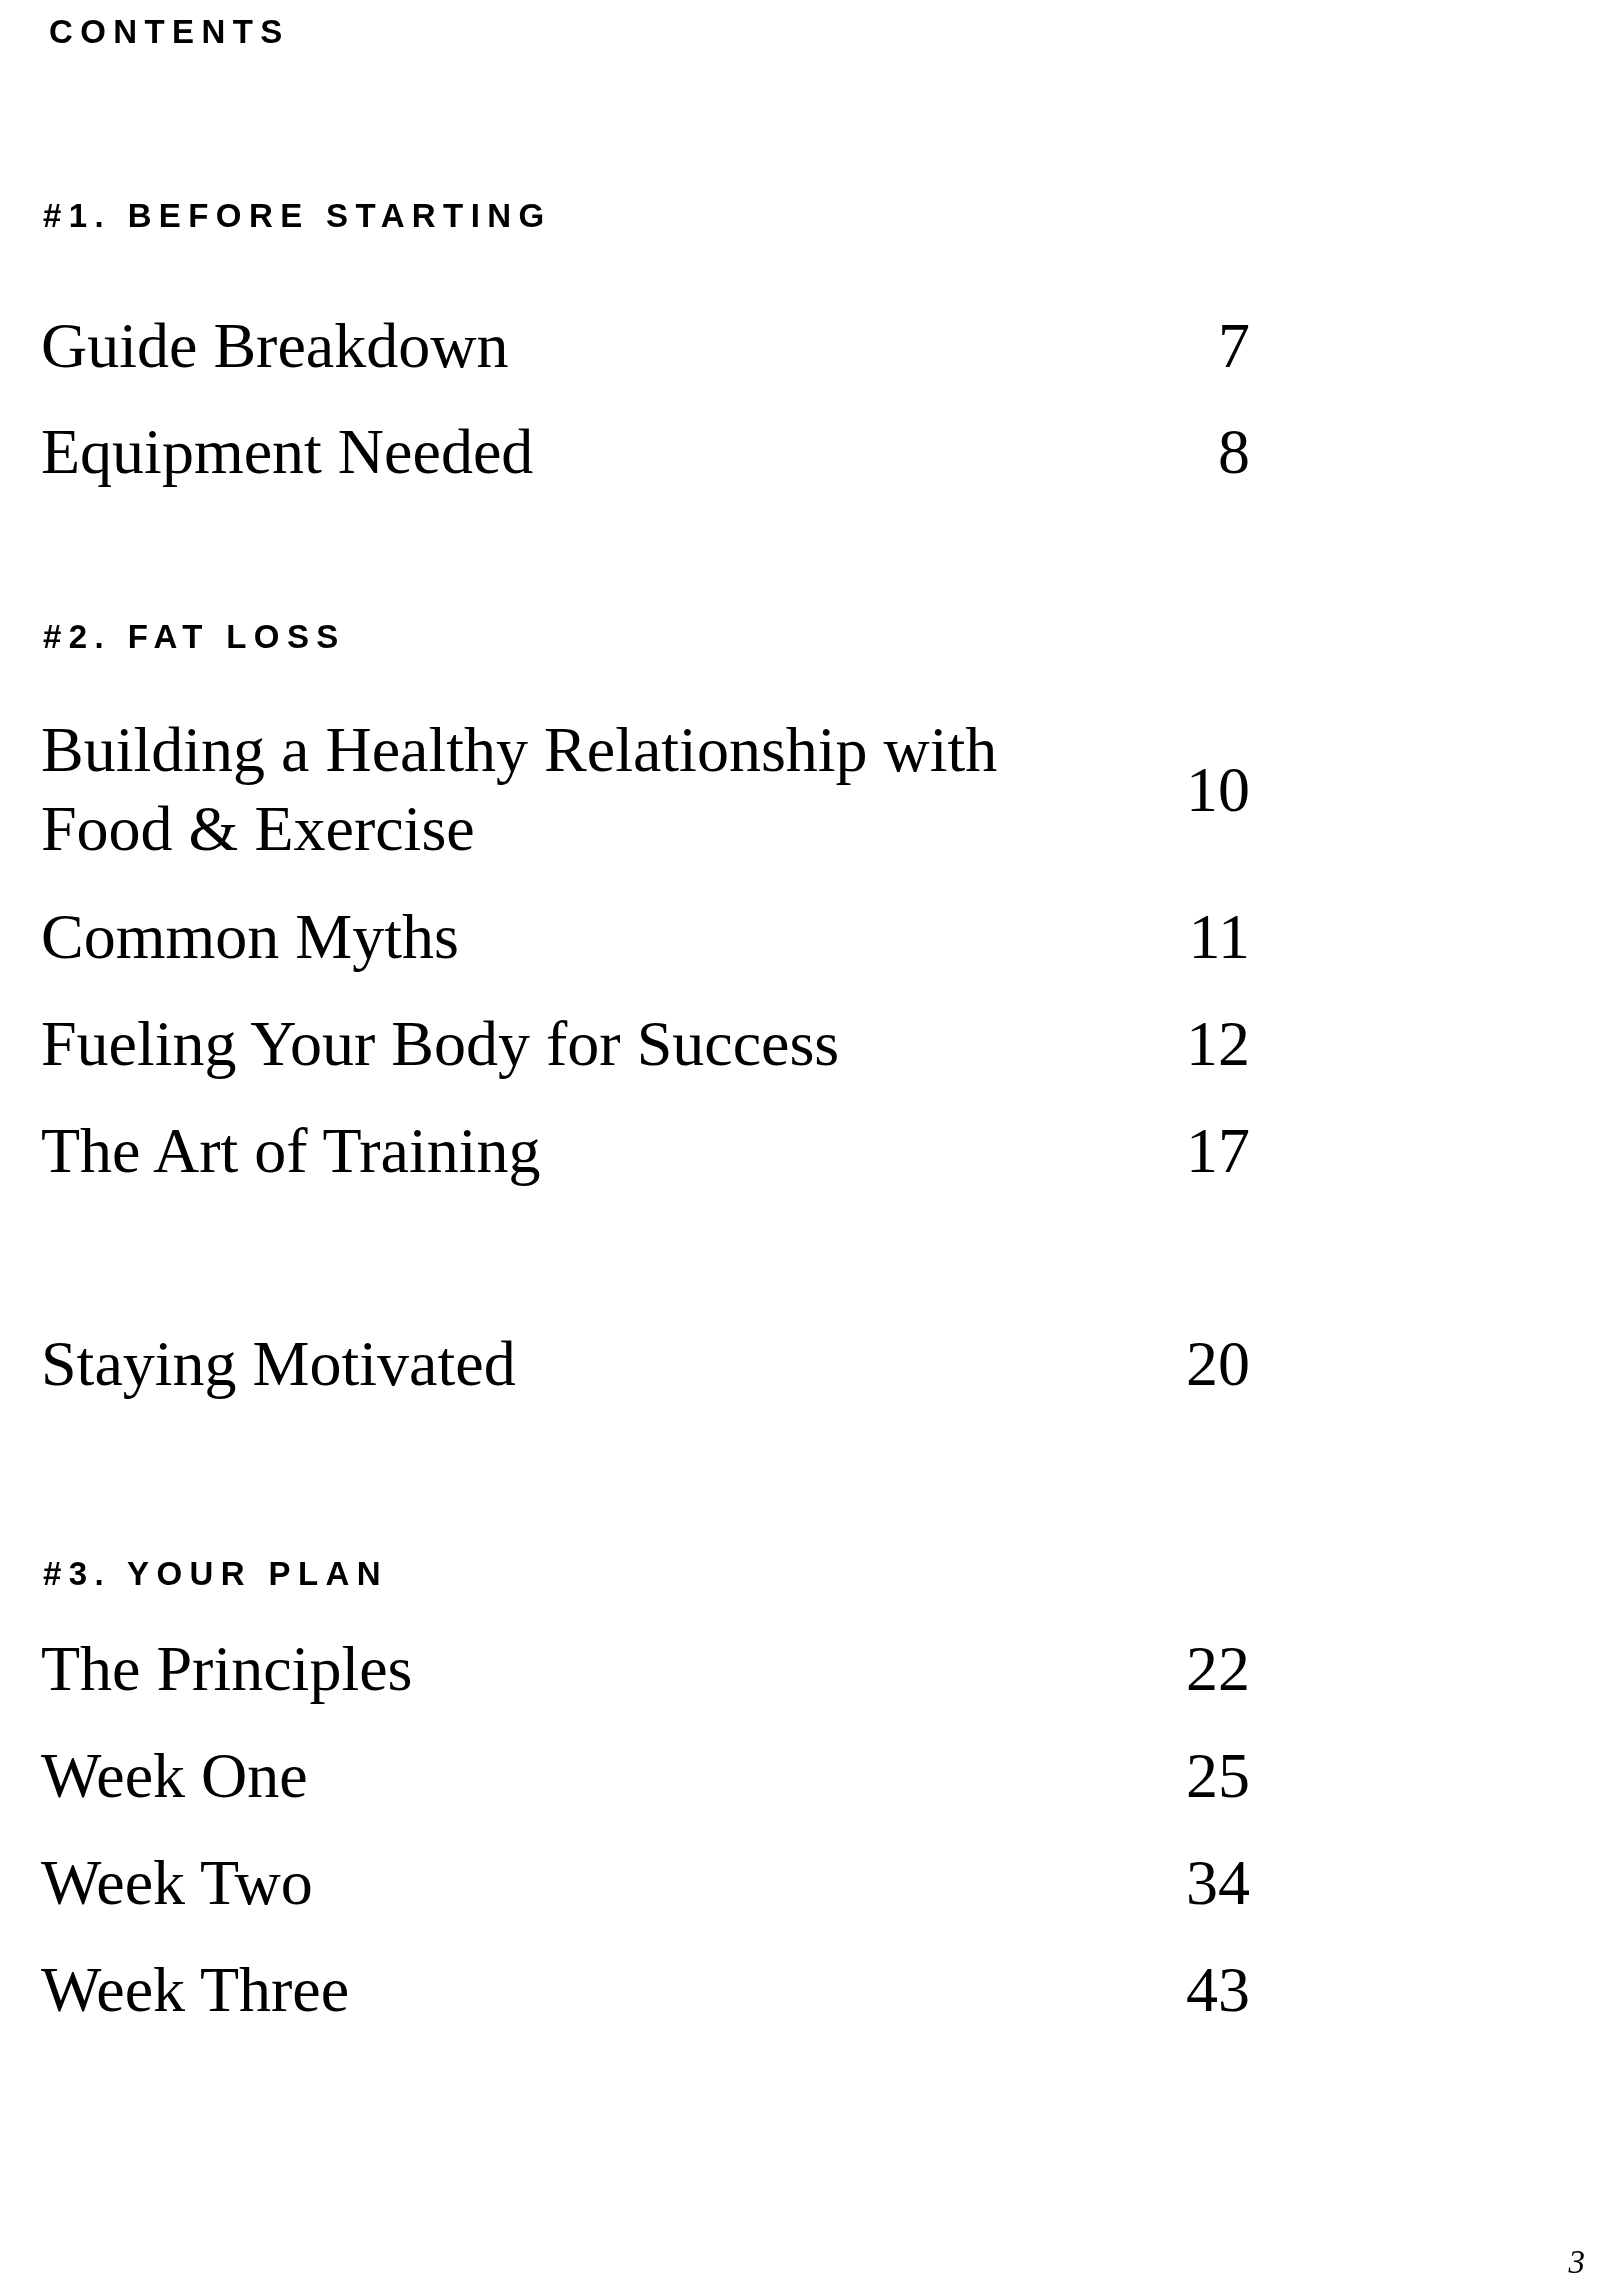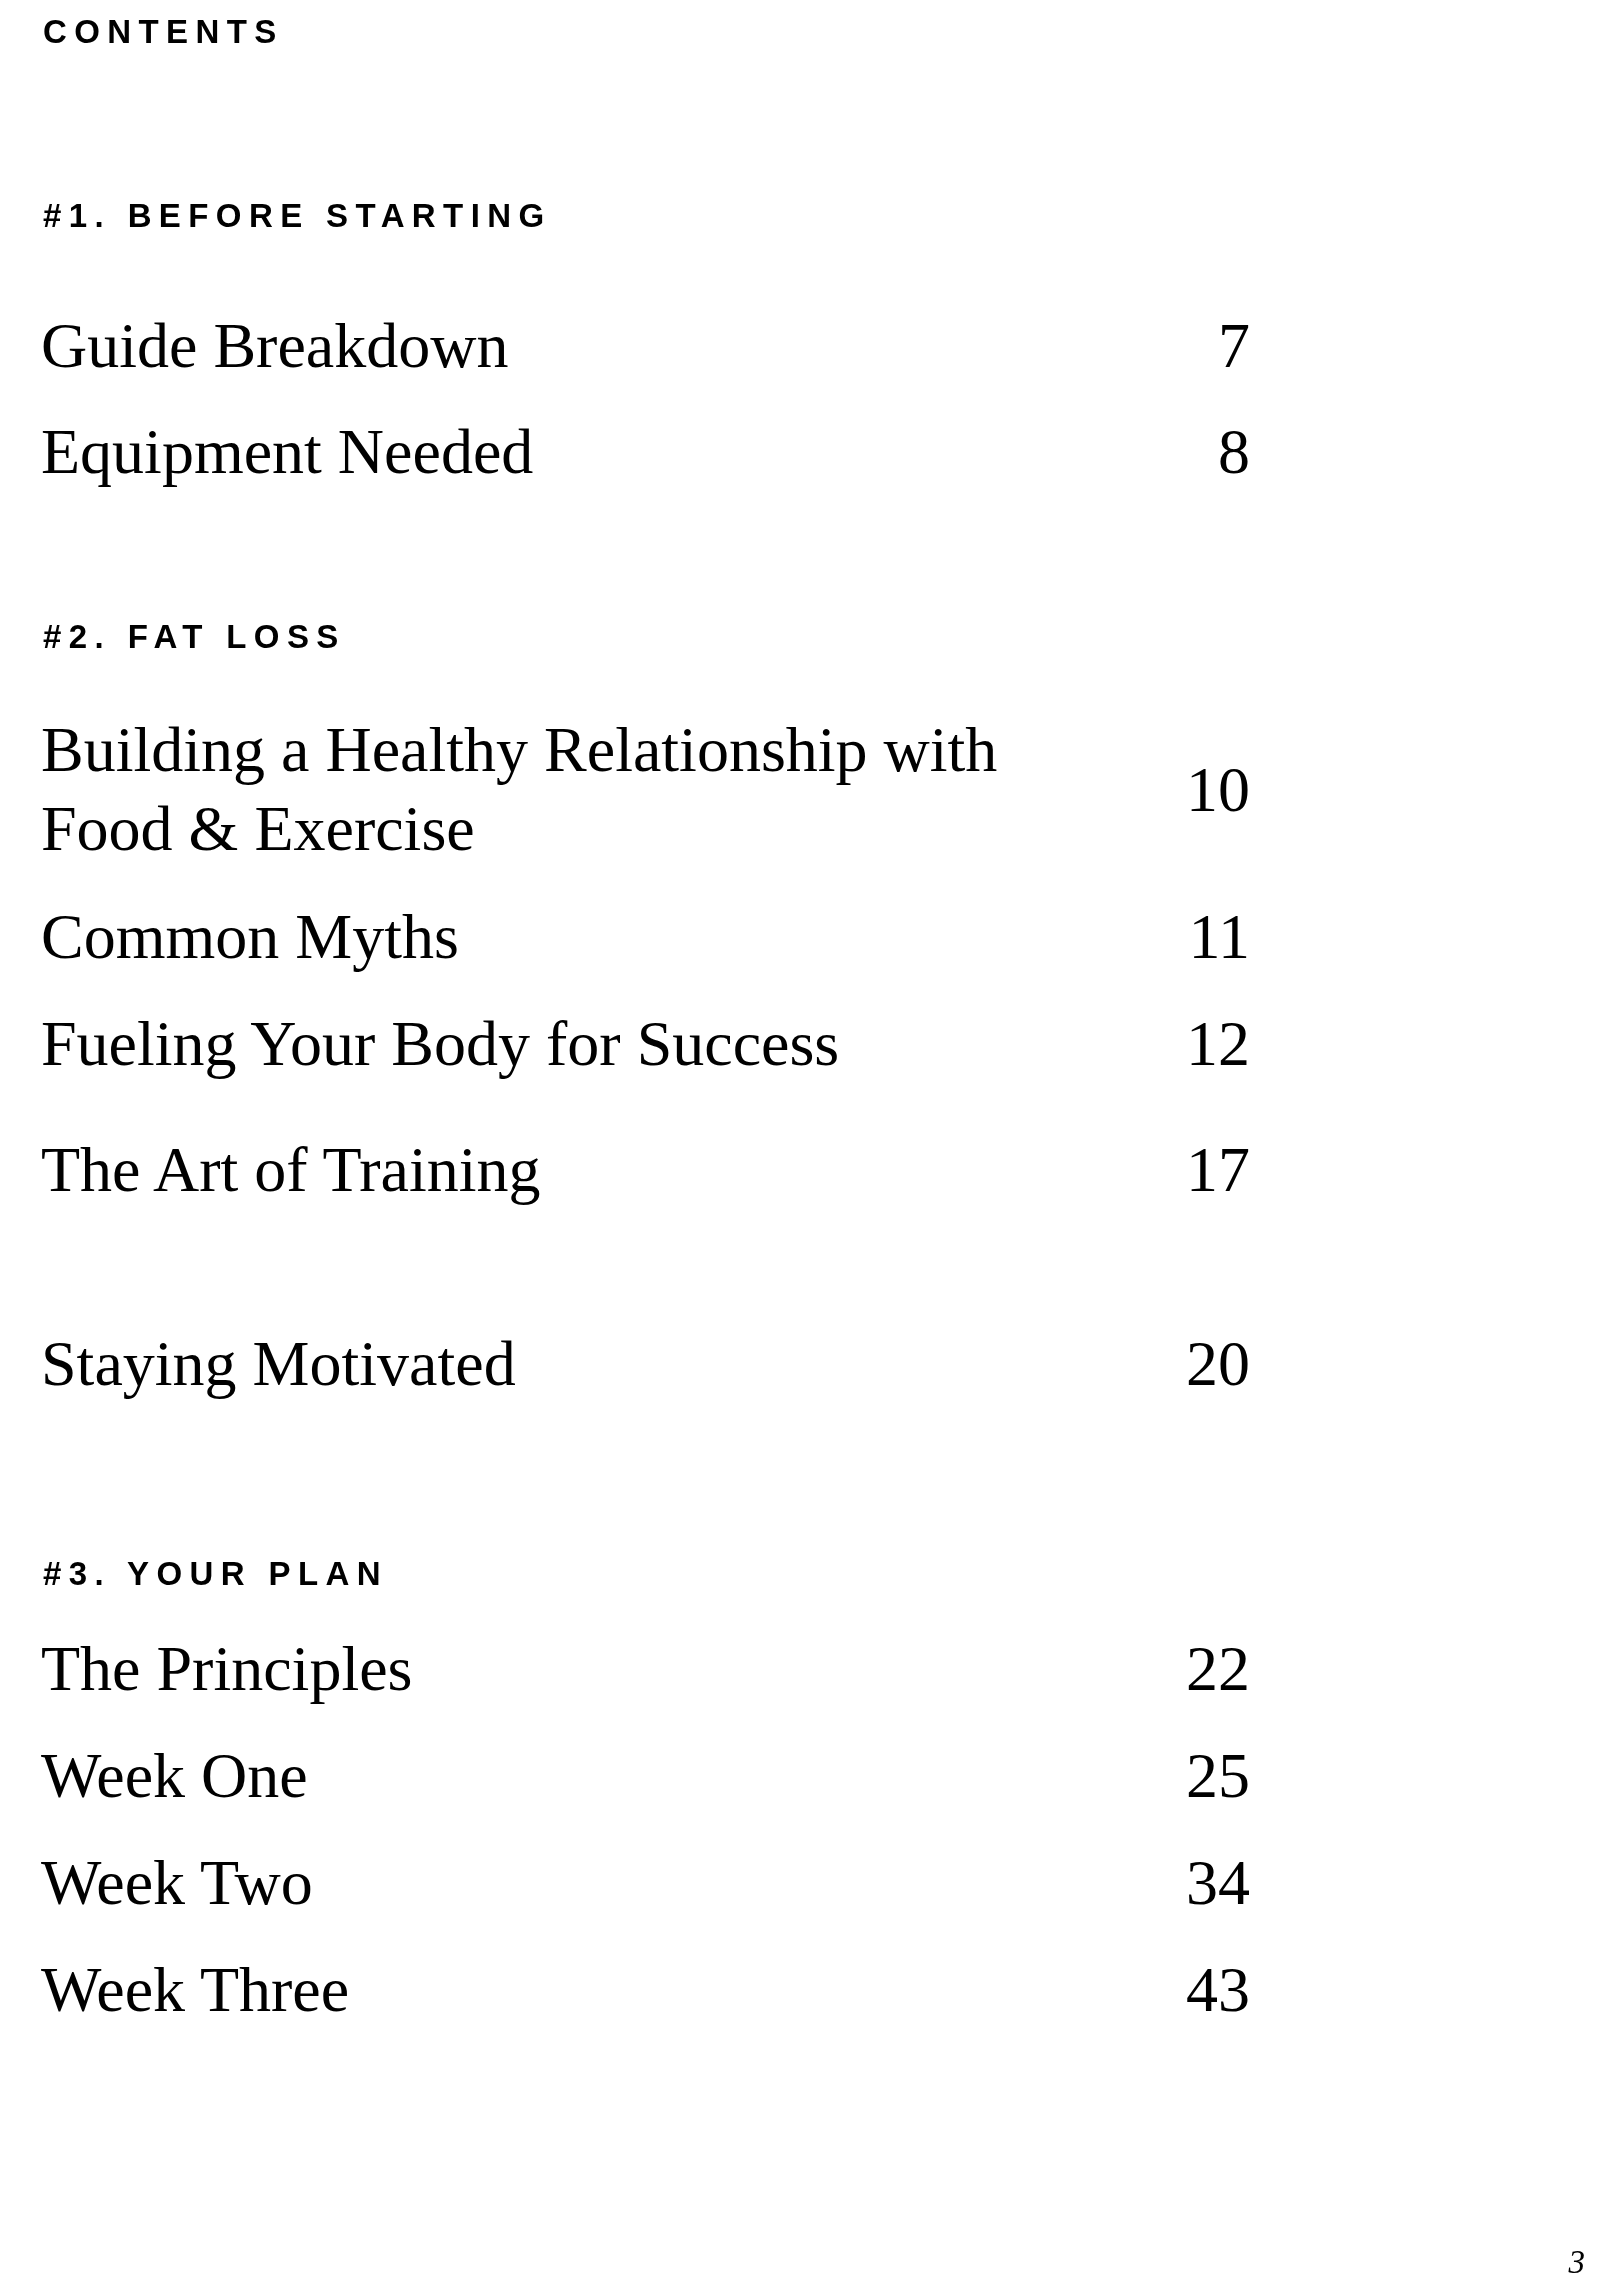--- a/index.html
+++ b/index.html
@@ -64,21 +64,21 @@
     font-style: italic;
     font-size: 33px;
     line-height: 38px;
   }
 </style>
 </head>
 <body>
 
 <div class="page">
 
-  <h1 class="heading" style="top:12.6px;">CONTENTS</h1>
+  <h1 class="heading" style="top:12.6px;margin-left:6px;">CONTENTS</h1>
 
   <h2 class="heading" style="top:197px;">#1. BEFORE STARTING</h2>
 
   <div class="entry" style="top:306px;">
     <div class="entry-title">
       <span>Guide Breakdown</span>
     </div>
     <div class="entry-page">7</div>
   </div>
 
@@ -106,21 +106,21 @@
     <div class="entry-page">11</div>
   </div>
 
   <div class="entry" style="top:1004px;">
     <div class="entry-title">
       <span>Fueling Your Body for Success</span>
     </div>
     <div class="entry-page">12</div>
   </div>
 
-  <div class="entry" style="top:1111px;margin-top:19px;">
+  <div class="entry" style="top:1111px;">
     <div class="entry-title">
       <span>The Art of Training</span>
     </div>
     <div class="entry-page">17</div>
   </div>
 
 
   <div class="entry" style="top:1324px;">
     <div class="entry-title">
       <span>Staying Motivated</span>

